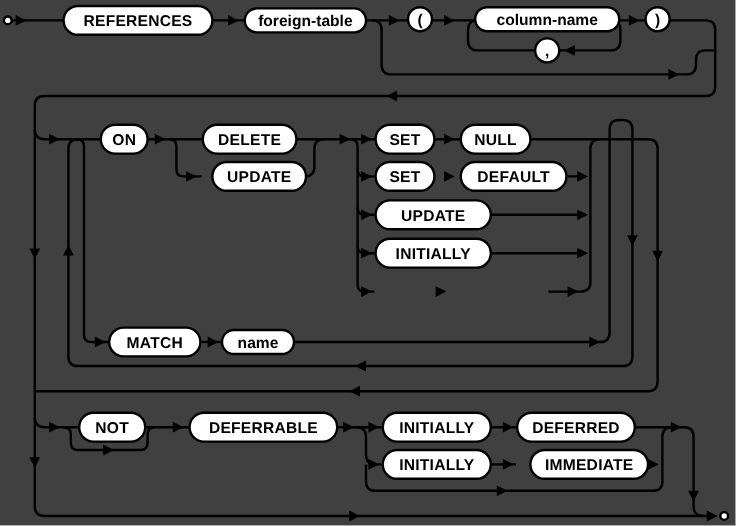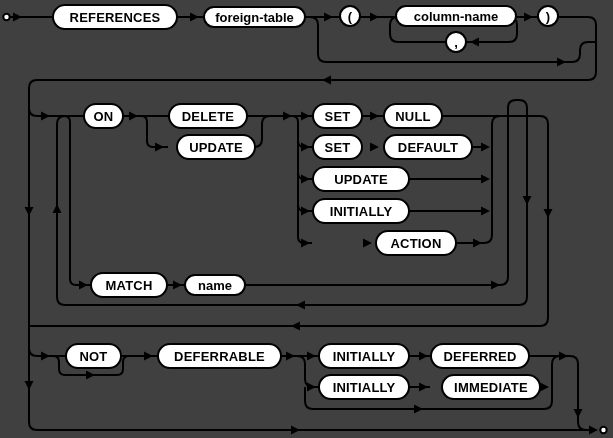--- a/index.html
+++ b/index.html
@@ -129,21 +129,20 @@
 
   <div class="node kw" style="left:83px;top:103px;width:41px;height:26px;">ON</div>
   <div class="node kw" style="left:168px;top:103px;width:80px;height:26px;">DELETE</div>
   <div class="node kw" style="left:176px;top:134px;width:80px;height:26px;">UPDATE</div>
   <div class="node kw" style="left:312px;top:103px;width:51px;height:26px;">SET</div>
   <div class="node kw" style="left:383px;top:103px;width:60px;height:26px;">NULL</div>
   <div class="node kw" style="left:312px;top:134px;width:51px;height:26px;">SET</div>
   <div class="node kw" style="left:383px;top:134px;width:90px;height:26px;">DEFAULT</div>
   <div class="node kw" style="left:312px;top:166px;width:98px;height:26px;">UPDATE</div>
   <div class="node kw" style="left:312px;top:198px;width:98px;height:26px;">INITIALLY</div>
-  <div class="node kw" style="left:375px;top:230px;width:82px;height:26px;">ACTION</div>
 
   <div class="node kw" style="left:90px;top:272px;width:78px;height:26px;">MATCH</div>
   <div class="node nt" style="left:184px;top:274px;width:62px;height:22px;">name</div>
 
   <div class="node kw" style="left:65px;top:343px;width:57px;height:26px;">NOT</div>
   <div class="node kw" style="left:157px;top:343px;width:125px;height:26px;">DEFERRABLE</div>
   <div class="node kw" style="left:318px;top:343px;width:92px;height:26px;">INITIALLY</div>
   <div class="node kw" style="left:430px;top:343px;width:100px;height:26px;">DEFERRED</div>
   <div class="node kw" style="left:318px;top:374px;width:92px;height:26px;">INITIALLY</div>
   <div class="node kw" style="left:441px;top:374px;width:100px;height:26px;">IMMEDIATE</div>

